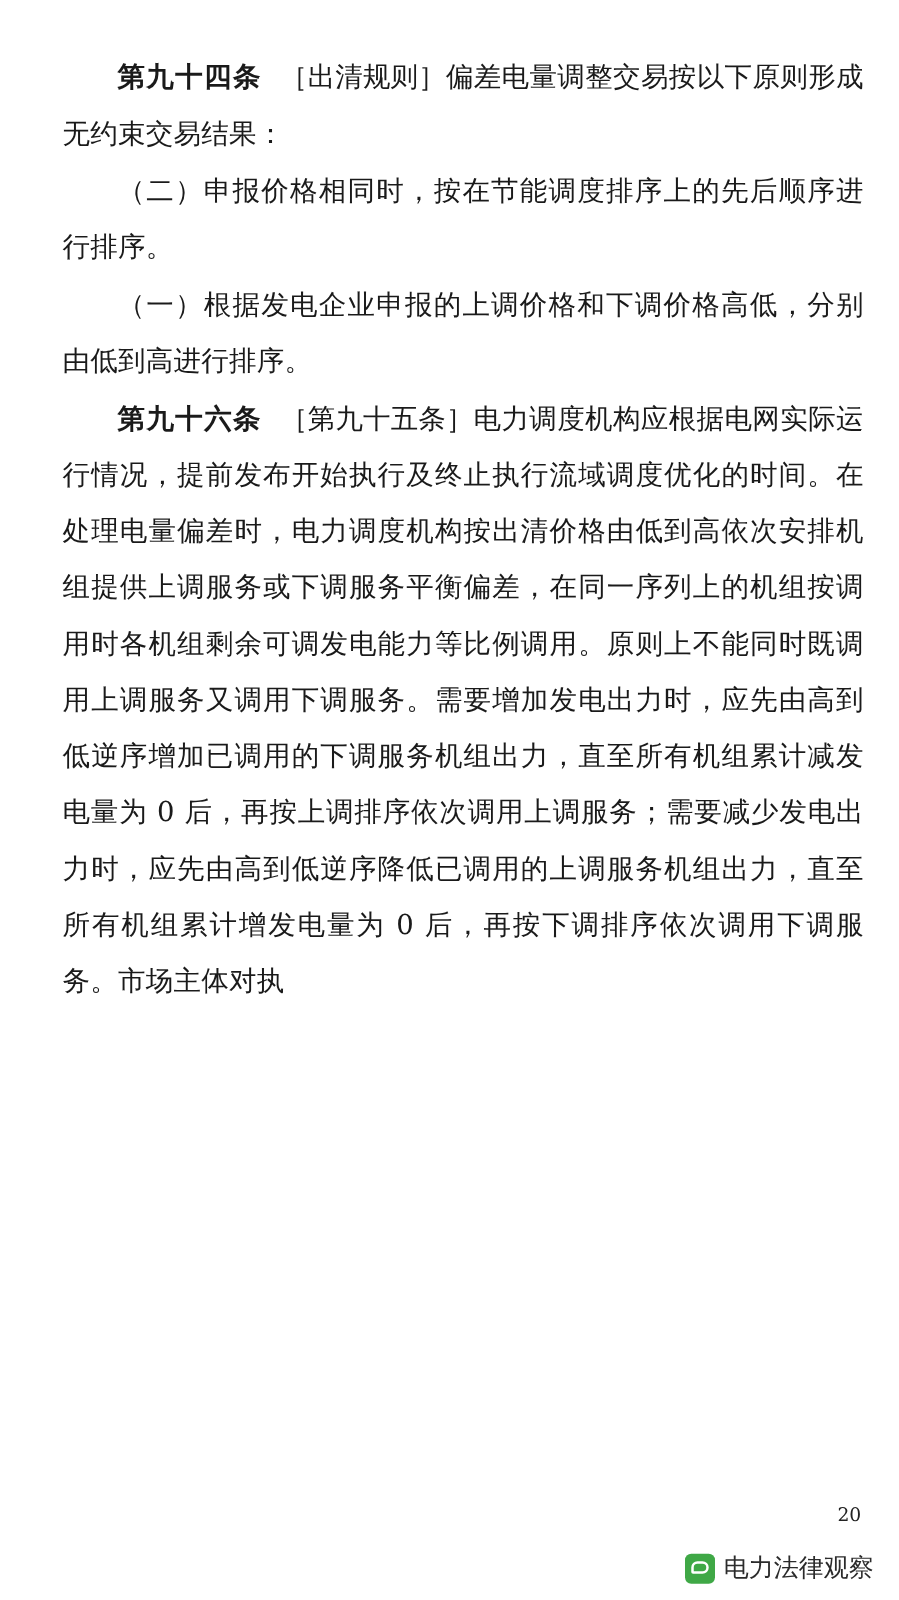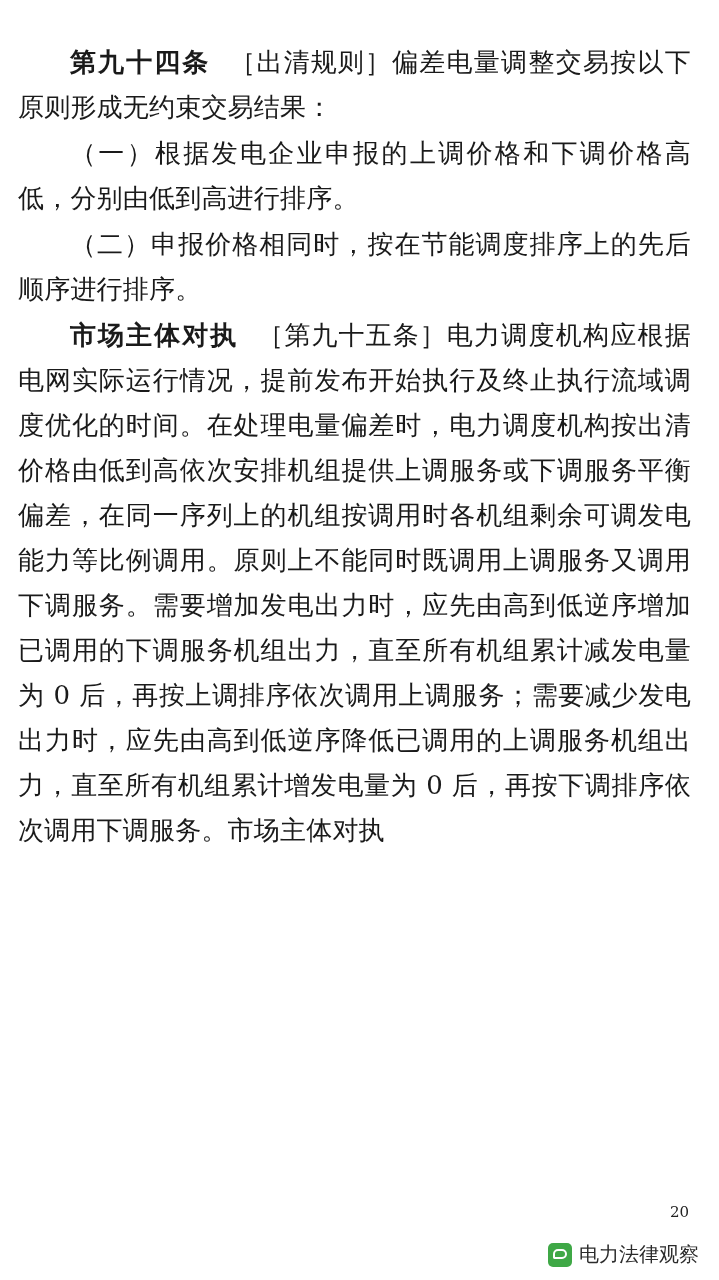--- a/index.html
+++ b/index.html
@@ -16,25 +16,26 @@
     position: relative;
   }
   .page {
     position: relative;
     width: 719px;
     height: 1280px;
     box-sizing: border-box;
     padding: 40px 28px 0 18px;
   }
   .doc-body {
-    font-size: 26px;
+    font-size: 22px;
     line-height: 45px;
     letter-spacing: 0.2px;
     text-align: justify;
     text-justify: inter-ideograph;
+    margin-left: 32px;
   }
   .para {
     margin: 0 0 1px 0;
     text-indent: 2em;
   }
   .article-no {
     font-weight: 700;
     letter-spacing: 1px;
   }
   .bracket {
@@ -87,30 +88,30 @@
 
 <div class="page">
 
   <div class="doc-body">
 
     <p class="para">
       <span class="article-no">第九十四条</span><span>&nbsp;&nbsp;</span><span class="bracket">［出清规则］</span><span>偏差电量调整交易按以下原则形成无约束交易结果：</span>
     </p>
 
     <p class="para">
-      <span>（一）根据发电企业申报的上调价格和下调价格高低，分别由低到高进行排序。</span>
+      <span>（二）申报价格相同时，按在节能调度排序上的先后顺序进行排序。</span>
     </p>
 
     <p class="para">
-      <span>（二）申报价格相同时，按在节能调度排序上的先后顺序进行排序。</span>
+      <span>（一）根据发电企业申报的上调价格和下调价格高低，分别由低到高进行排序。</span>
     </p>
 
 
     <p class="para">
-      <span class="article-no">市场主体对执</span><span>&nbsp;&nbsp;</span><span class="bracket">［第九十五条］</span><span>电力调度机构应根据电网实际运行情况，提前发布开始执行及终止执行流域调度优化的时间。在处理电量偏差时，电力调度机构按出清价格由低到高依次安排机组提供上调服务或下调服务平衡偏差，在同一序列上的机组按调用时各机组剩余可调发电能力等比例调用。原则上不能同时既调用上调服务又调用下调服务。需要增加发电出力时，应先由高到低逆序增加已调用的下调服务机组出力，直至所有机组累计减发电量为 0 后，再按上调排序依次调用上调服务；需要减少发电出力时，应先由高到低逆序降低已调用的上调服务机组出力，直至所有机组累计增发电量为 0 后，再按下调排序依次调用下调服务。市场主体对执</span>
+      <span class="article-no">第九十六条</span><span>&nbsp;&nbsp;</span><span class="bracket">［第九十五条］</span><span>电力调度机构应根据电网实际运行情况，提前发布开始执行及终止执行流域调度优化的时间。在处理电量偏差时，电力调度机构按出清价格由低到高依次安排机组提供上调服务或下调服务平衡偏差，在同一序列上的机组按调用时各机组剩余可调发电能力等比例调用。原则上不能同时既调用上调服务又调用下调服务。需要增加发电出力时，应先由高到低逆序增加已调用的下调服务机组出力，直至所有机组累计减发电量为 0 后，再按上调排序依次调用上调服务；需要减少发电出力时，应先由高到低逆序降低已调用的上调服务机组出力，直至所有机组累计增发电量为 0 后，再按下调排序依次调用下调服务。市场主体对执</span>
     </p>
 
   </div>
 
   <div class="page-number">20</div>
 
   <div class="footer-brand">
     <span class="brand-logo"></span>
     <span class="brand-text">电力法律观察</span>
   </div>

